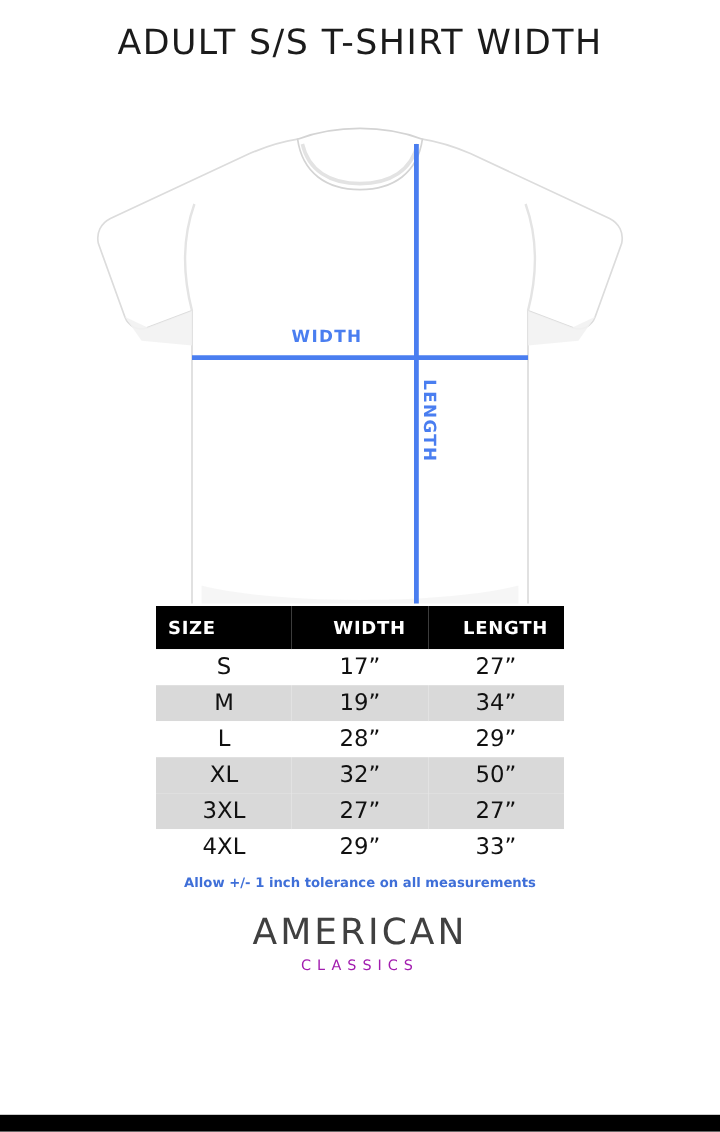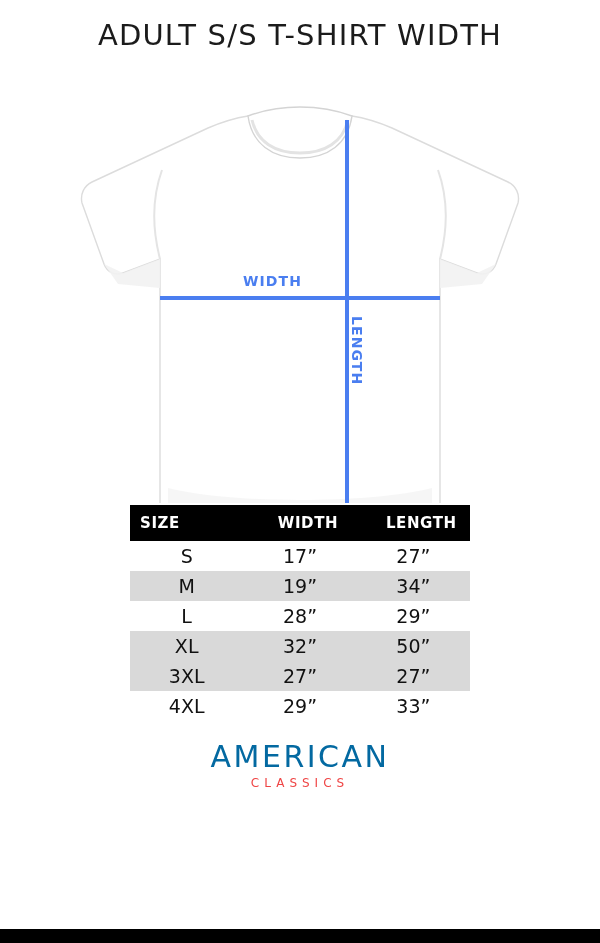--- a/index.html
+++ b/index.html
@@ -127,27 +127,27 @@
   }
 
   
   .brand {
     margin-top: 18px;
     text-align: center;
   }
   .brand-main {
     font-size: 30px;
     letter-spacing: 2.5px;
-    color: #0369a1;
+    color: #404040;
     font-family: "DejaVu Sans", sans-serif;
   }
   .brand-sub {
     font-size: 12px;
     letter-spacing: 5px;
-    color: #ef4444;
+    color: #a21caf;
     margin-top: 2px;
     font-family: "DejaVu Sans", sans-serif;
   }
 
   .footer-bar {
     position: absolute;
     left: 0;
     bottom: 0;
     width: 600px;
     height: 14px;
@@ -255,20 +255,21 @@
         </tr>
         <tr class="plain">
           <td>4XL</td>
           <td>29”</td>
           <td>33”</td>
         </tr>
       </tbody>
     </table>
   </div>
 
+  <div class="tolerance">Allow +/- 1 inch tolerance on all measurements</div>
 
   <div class="brand">
     <div class="brand-main">AMERICAN</div>
     <div class="brand-sub">CLASSICS</div>
   </div>
 
   <div class="footer-bar"></div>
 </div>
 
 </body></html>

